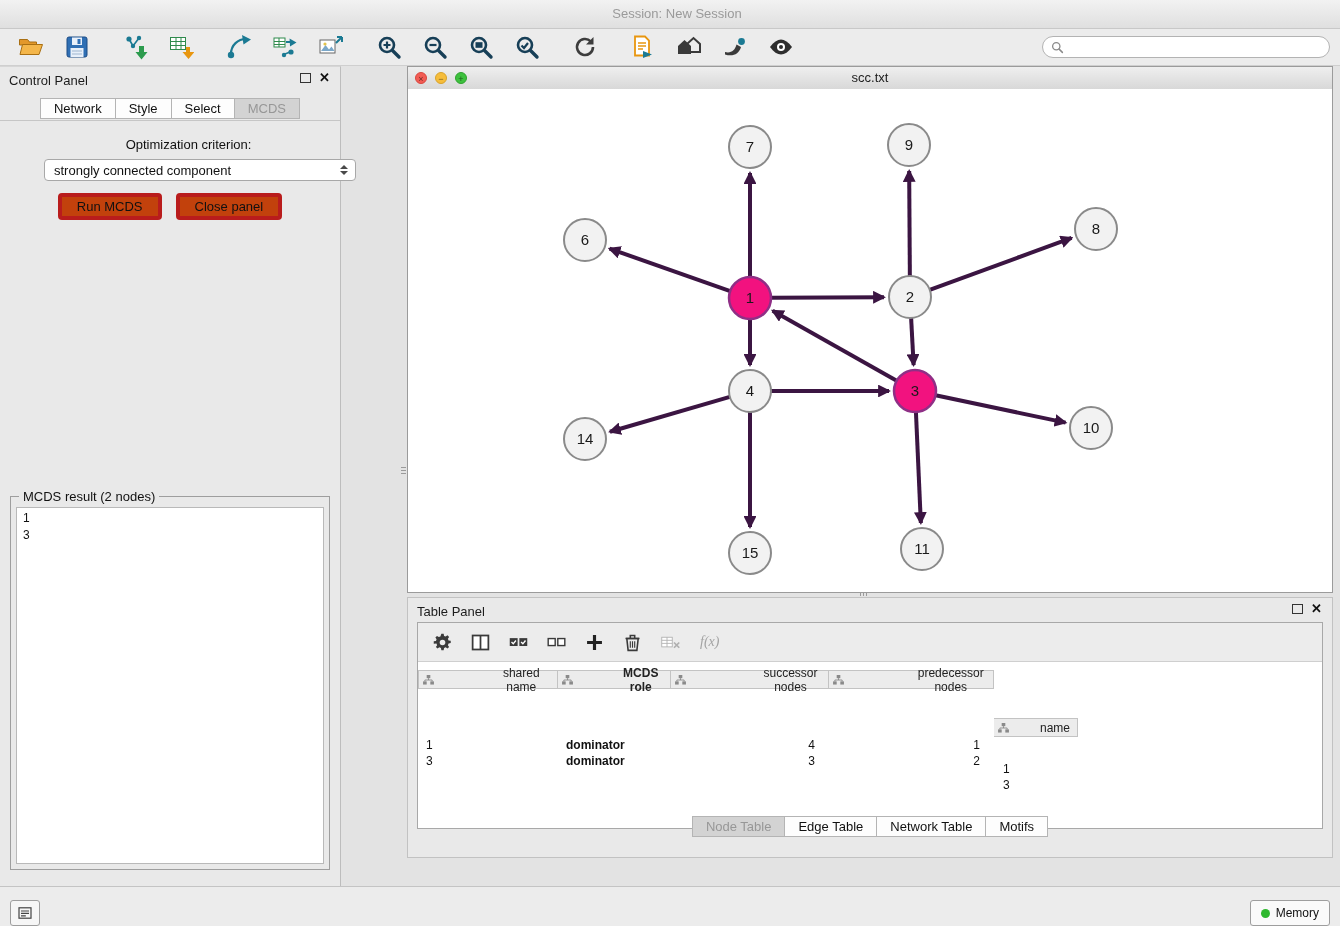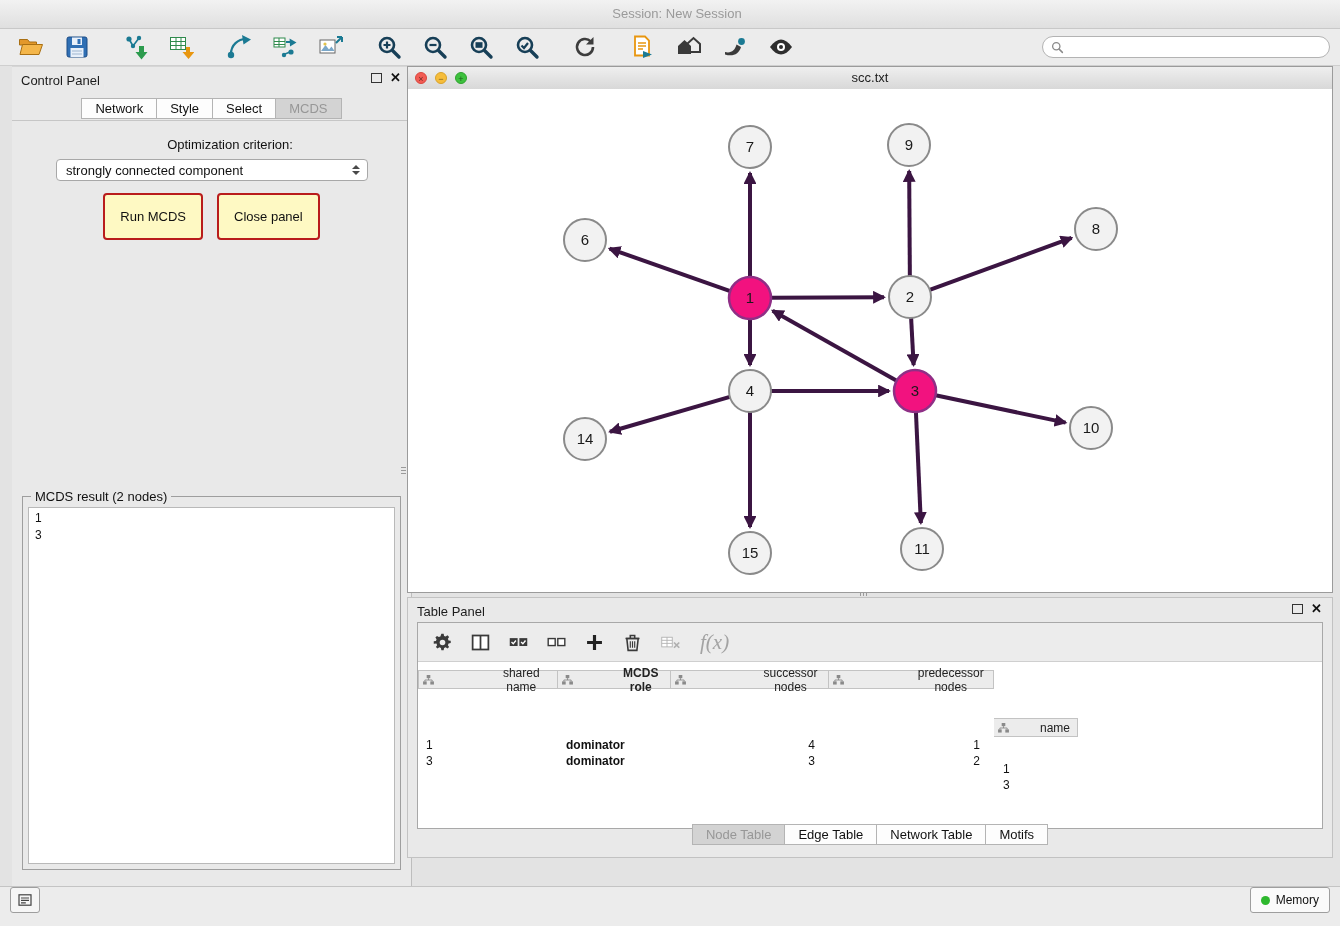--- a/index.html
+++ b/index.html
@@ -17,21 +17,21 @@
   .tb-group { display:flex; gap:4px; margin-right:16px; }
   .tb-btn { width:42px; height:32px; display:flex; align-items:center; justify-content:center;
             background:transparent; border:none; padding:0; cursor:default; }
   .tb-btn svg { width:26px; height:26px; }
   .search-field { margin-left:auto; width:288px; height:22px; background:#fff; border:1px solid #b3b3b3;
                   border-radius:12px; display:flex; align-items:center; padding:0 8px; box-sizing:border-box; }
   .search-field input { border:none; outline:none; flex:1; font-size:12px; background:transparent;
                         font-family:"Liberation Sans", sans-serif; margin-left:5px; }
 
   
-  .control-panel { position:absolute; left:12px; top:66px; width:400px; height:820px; background:#e9e9e9;
+  .control-panel { position:absolute; left:0; top:66px; width:341px; height:820px; background:#e9e9e9;
                    border-right:1px solid #bdbdbd; border-top:1px solid #d6d6d6; box-sizing:border-box; }
   .panel-header { position:relative; height:26px; }
   .panel-header .ptitle { position:absolute; left:9px; top:6px; font-size:13px; color:#1c1c1c; }
   .panel-header .pbtns { position:absolute; right:10px; top:5px; display:flex; gap:8px; align-items:center; }
   .float-box { display:inline-block; width:9px; height:8px; border:1.5px solid #333; }
   .close-x { font-size:13px; font-weight:bold; color:#111; line-height:12px; }
 
   .cp-tabs { position:absolute; top:31px; left:0; right:0; height:22px; display:flex; justify-content:center;
              border-bottom:1px solid #c6c6c6; }
   .seg-tab { background:#fdfdfd; border:1px solid #b4b4b4; border-left:none; padding:0 13px; height:21px;
@@ -42,21 +42,21 @@
   .opt-label { position:absolute; top:70px; left:0; right:0; text-align:center; font-size:13px; color:#111;margin-left:37px; }
   .combo { position:absolute; top:92px; left:44px; width:312px; height:22px; background:#fff;
            border:1px solid #a8a8a8; border-radius:4px; display:flex; align-items:center;
            padding:0 7px 0 9px; box-sizing:border-box; font-size:13px; color:#111; }
   .combo .arrows { margin-left:auto; display:flex; flex-direction:column; gap:2px; }
   .combo .arrows i { display:block; width:0; height:0; border-left:4px solid transparent; border-right:4px solid transparent; }
   .combo .arrows .up { border-bottom:4px solid #4a4a4a; }
   .combo .arrows .dn { border-top:4px solid #4a4a4a; }
 
   .cp-buttons { position:absolute; top:126px; left:0; right:0; display:flex; justify-content:center; gap:14px; }
-  .btn { background:#fef9c3; border:2px solid #b91c1c; border-radius:4px; padding:14px 15px; font-size:13px;
+  .btn { background:#c2410c; border:4px solid #b91c1c; border-radius:4px; padding:2px 15px; font-size:13px;
          color:#111; font-family:"Liberation Sans", sans-serif; cursor:default; }
 
   .result-box { position:absolute; left:10px; right:10px; top:429px; bottom:16px; border:1px solid #9e9e9e; }
   .result-title { position:absolute; top:-8px; left:8px; background:#e9e9e9; padding:0 4px; font-size:13px; color:#111; }
   .result-text { position:absolute; left:5px; right:5px; top:10px; bottom:5px; background:#fff;
                  border:1px solid #b9b9b9; font-size:12px; line-height:17px; padding:2px 6px;
                  white-space:pre; color:#111; overflow:hidden; }
 
   
   .v-grip { position:absolute; left:401px; top:462px; width:5px; height:16px; display:flex; flex-direction:column; gap:2px; justify-content:center; }
@@ -77,42 +77,42 @@
 
   
   .table-panel { position:absolute; left:407px; top:597px; width:926px; height:261px; background:#e9e9e9;
                  border:1px solid #c2c2c2; box-sizing:border-box; }
   .tp-box { position:absolute; left:9px; right:9px; top:24px; bottom:28px; background:#fff; border:1px solid #a8a8a8; }
   .tp-toolbar { height:38px; background:#ececec; border-bottom:1px solid #cfcfcf; display:flex;
                 align-items:center; padding:0 8px; gap:6px; }
   .tp-btn { width:32px; height:30px; display:flex; align-items:center; justify-content:center;
             background:transparent; border:none; padding:0; cursor:default; }
   .tp-btn svg { width:21px; height:21px; }
-  .fx-label { font-size:21px; color:#a3a3a3; font-style:italic; font-family:"Liberation Serif", serif; margin-left:8px; }
+  .fx-label { font-size:14px; color:#a3a3a3; font-style:italic; font-family:"Liberation Serif", serif; margin-left:8px; }
 
   .node-table { margin-top:8px; }
   .t-header { display:flex; }
   .th { height:19px; background:#ececec; border-right:1px solid #c3c3c3; border-top:1px solid #c3c3c3;
         border-bottom:1px solid #c3c3c3; display:flex; align-items:center; font-size:12px; color:#222;
         box-sizing:border-box; }
   .th:first-child { border-left:1px solid #c3c3c3; }
   .th .ic { margin:0 3px 0 4px; display:flex; }
   .th span { flex:1; text-align:center; padding-right:6px; }
   .tr { display:flex; height:16px; align-items:center; }
   .td { font-size:12px; color:#111; box-sizing:border-box; overflow:hidden; white-space:nowrap; }
   .cw0 { width:140px; } .cw1 { width:113px;font-weight:bold; } .cw2 { width:158px;gap:12px; } .cw3 { width:165px; } .cw4 { width:84px;margin-top:48px; }
   .td.cw0 { padding-left:8px; } .td.cw1 { padding-left:8px; }
   .td.cw2 { text-align:right; padding-right:14px; } .td.cw3 { text-align:right; padding-right:14px; }
   .td.cw4 { padding-left:9px; }
 
-  .tp-tabs { position:absolute; left:0; right:0; bottom:11px; height:22px; display:flex; justify-content:center; }
+  .tp-tabs { position:absolute; left:0; right:0; bottom:19px; height:22px; display:flex; justify-content:center; }
 
   
   .statusbar { position:absolute; left:0; top:886px; width:100%; height:40px; background:#ececec;
-               border-top:1px solid #c4c4c4; display:flex; align-items:flex-start; justify-content:space-between;
+               border-top:1px solid #c4c4c4; display:flex; align-items:flex-end; justify-content:space-between;
                padding:0 10px; box-sizing:border-box; }
   .sb-left-btn { width:28px; height:24px; background:#f6f6f6; border:1px solid #9e9e9e; border-radius:3px;
                  display:flex; align-items:center; justify-content:center; cursor:default; }
   .memory-btn { height:24px; background:#fafafa; border:1px solid #9e9e9e; border-radius:3px; display:flex;
                 align-items:center; gap:6px; padding:0 10px; font-size:12px; color:#111; cursor:default; }
   .mem-dot { width:9px; height:9px; border-radius:50%; }
 </style>
 </head>
 <body>
 

